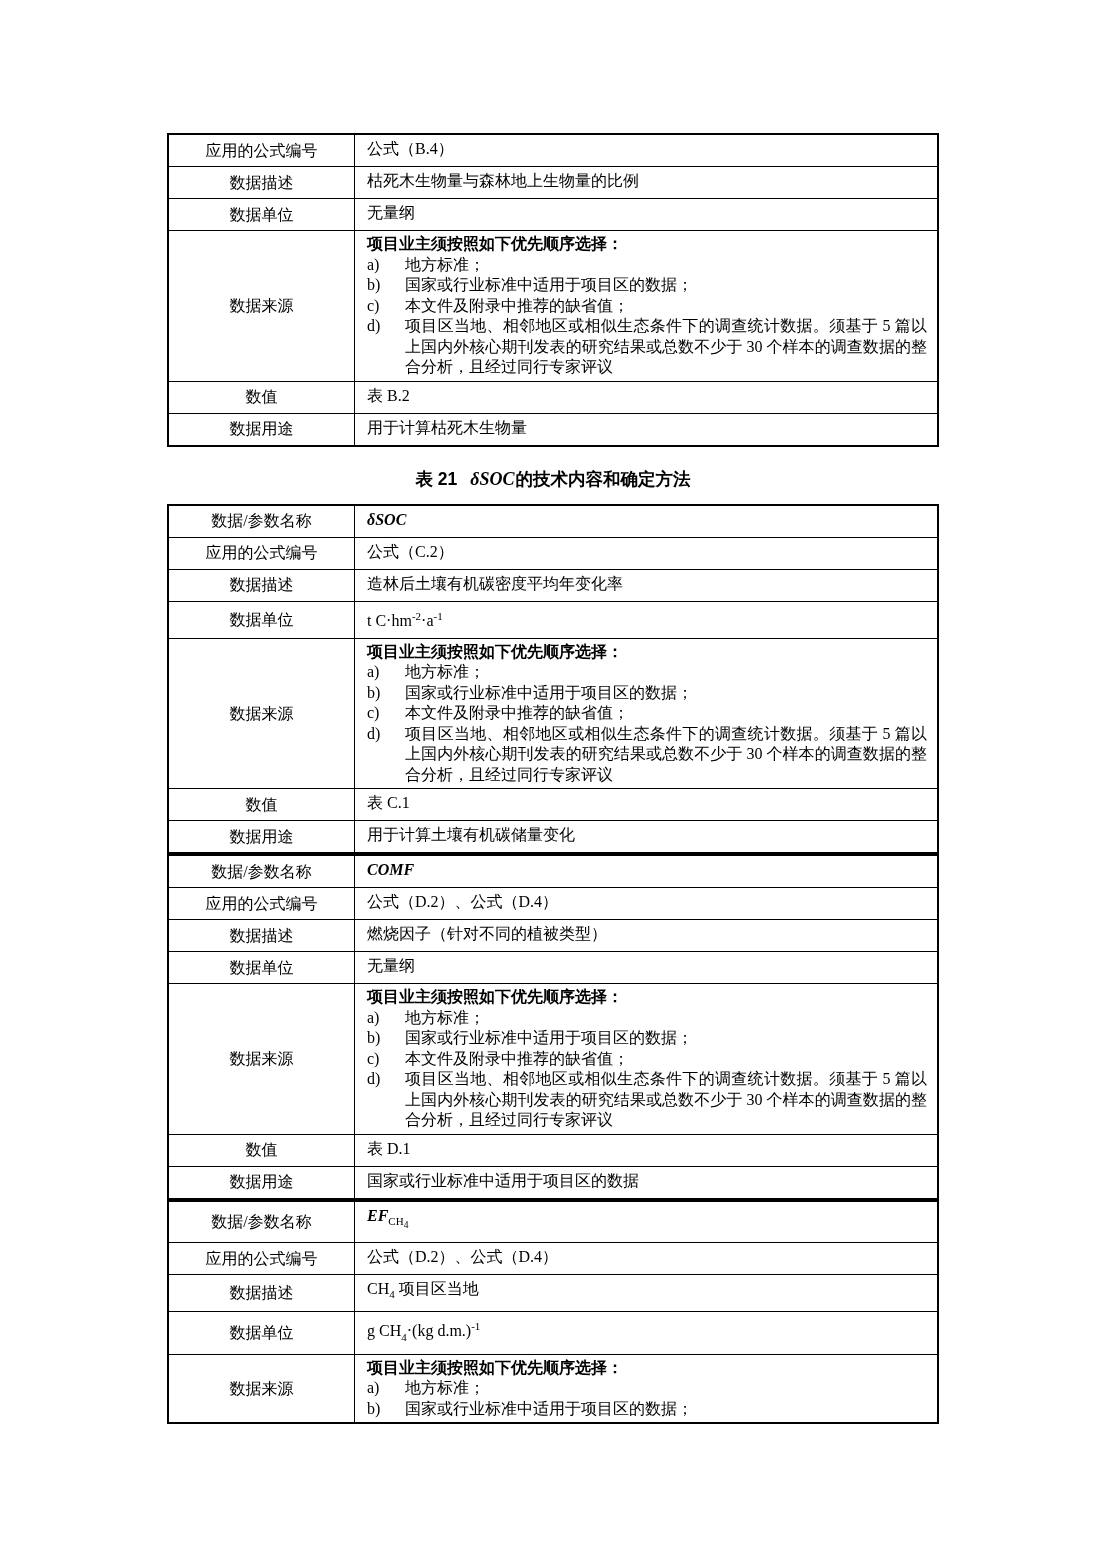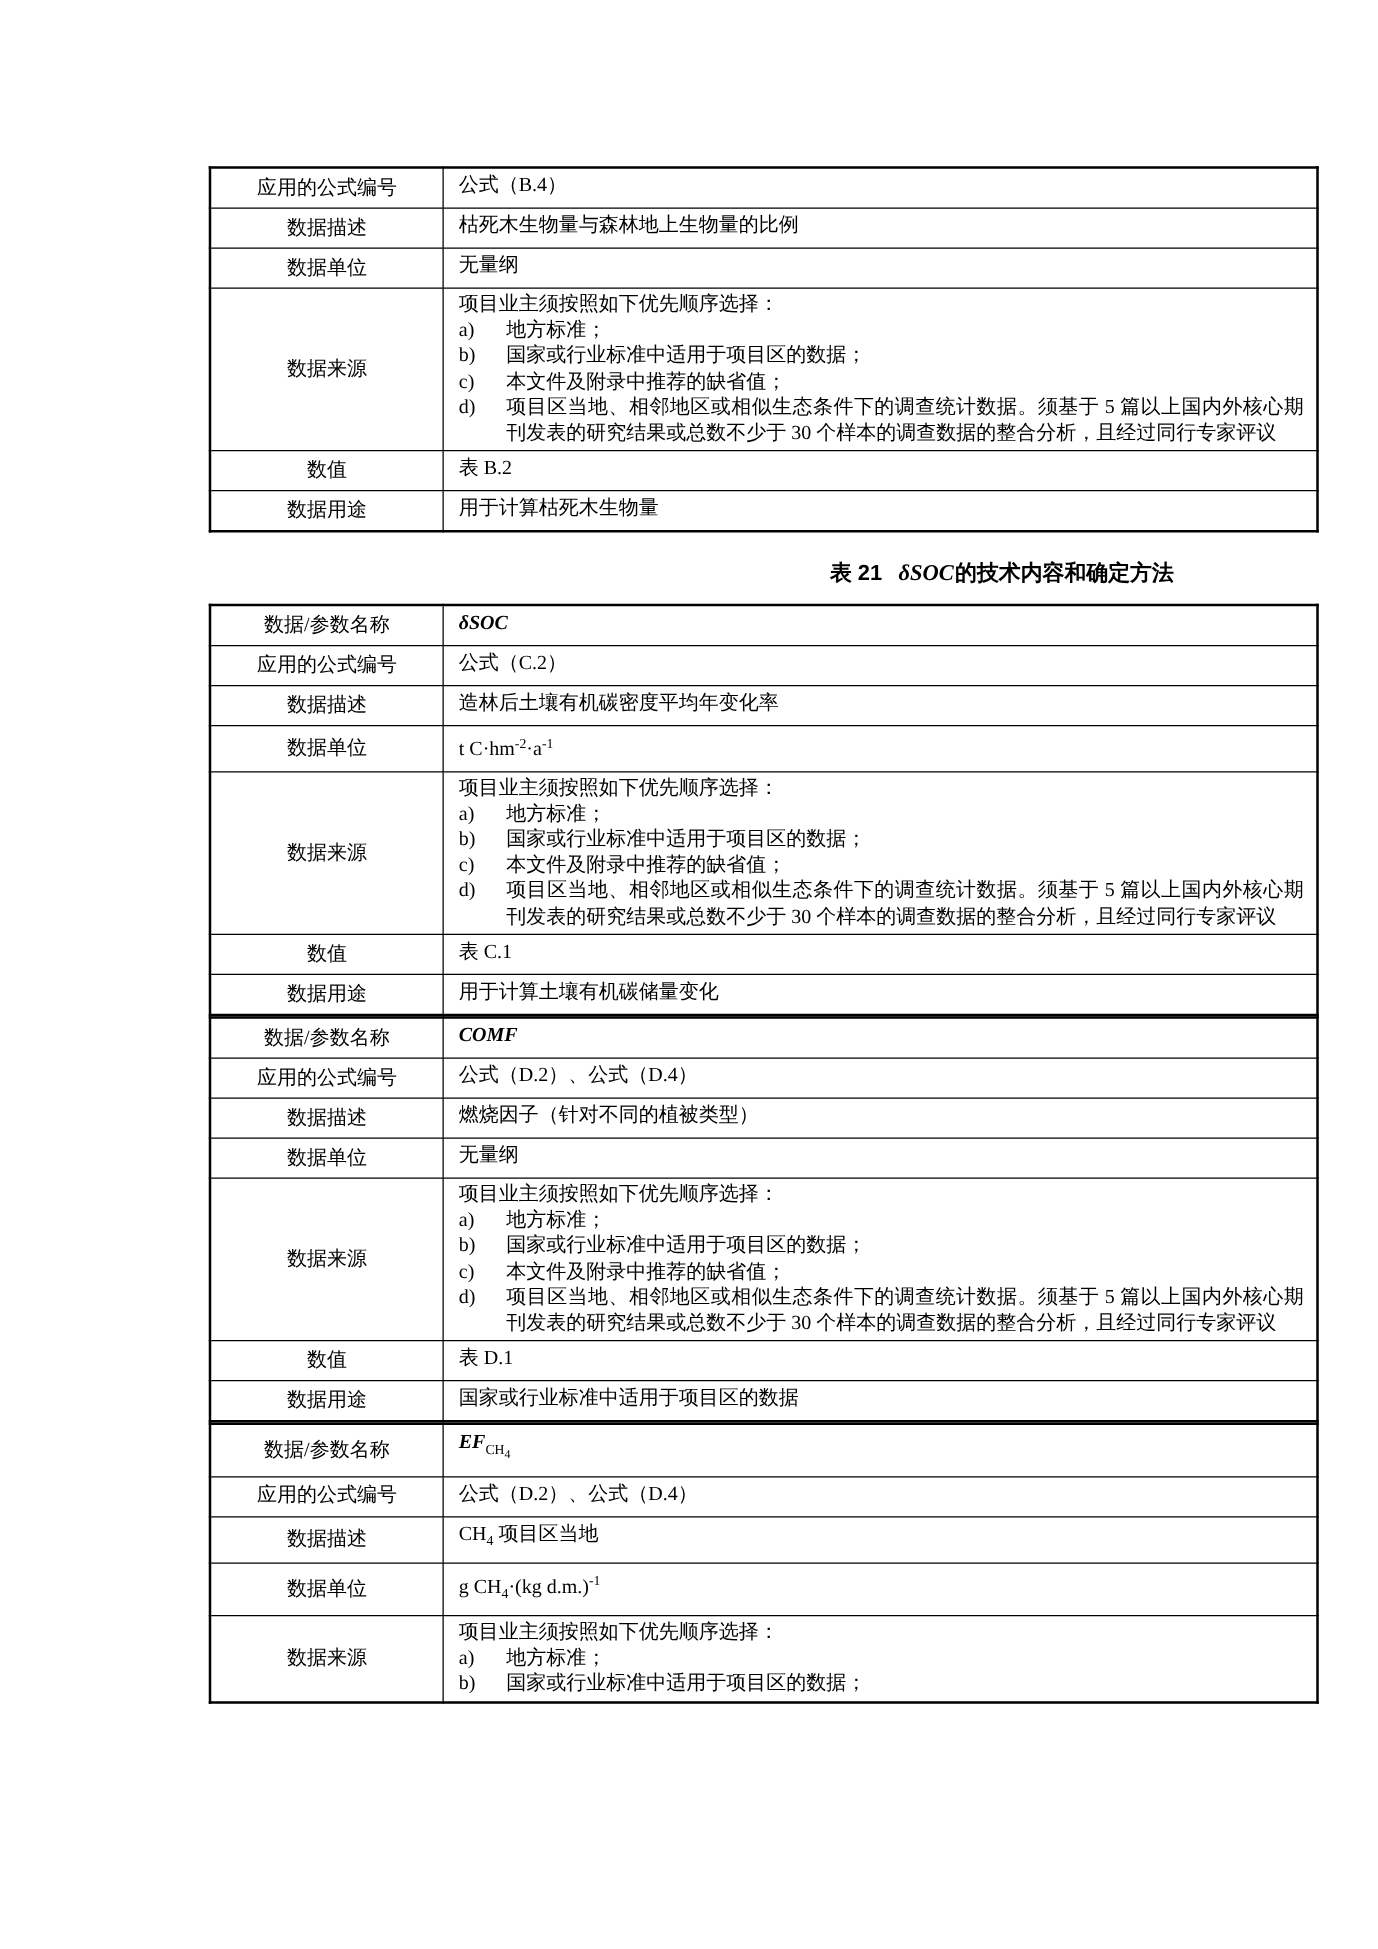--- a/index.html
+++ b/index.html
@@ -17,21 +17,21 @@
     overflow: hidden;
   }
   .content {
     position: absolute;
     left: 167px;
     top: 133px;
     width: 772px;
   }
   table.dt {
     border-collapse: collapse;
-    width: 888px;
+    width: 772px;
     table-layout: fixed;
   }
   table.dt {
     border: 2.5px solid #000;
   }
   table.dt td {
     border: 1px solid #000;
     font-size: 16px;
     line-height: 20px;
     vertical-align: middle;
@@ -40,21 +40,21 @@
     width: 173px;
     text-align: center;
     padding: 4px 6px;
   }
   td.val {
     padding: 4px 10px 7px 12px;
   }
   td.val-src {
     padding: 3px 10px 3px 12px;
   }
-  .src-intro { line-height: 20.5px; }
+  .src-intro { line-height: 20.5px; font-weight: bold; }
   .src-item { display: flex; line-height: 20.5px; }
   .src-item .mk { width: 38px; flex: none; }
   .src-item .tx { flex: 1 1 auto; text-align: justify; }
   .param {
     font-family: "Liberation Serif", "DejaVu Serif", serif;
     font-style: italic;
     font-weight: bold;
   }
   sub.chem {
     font-size: 11px;
@@ -63,21 +63,21 @@
   }
   sub.chem sub, sub.d4 {
     font-size: 9.5px;
     font-style: normal;
     font-weight: normal;
   }
   sup.u { font-size: 11px; }
   sub.u { font-size: 11px; }
   h2.theading {
     margin: 20px 0 13px 0;
-    text-align: right;
+    text-align: center;
     font-family: "Liberation Sans", "DejaVu Sans", sans-serif;
     font-weight: bold;
     font-size: 17.5px;
     line-height: 24px;
     color: #000;
   }
   h2.theading .param {
     font-size: 18px;
     margin-left: 13px;
     margin-right: 1px;

